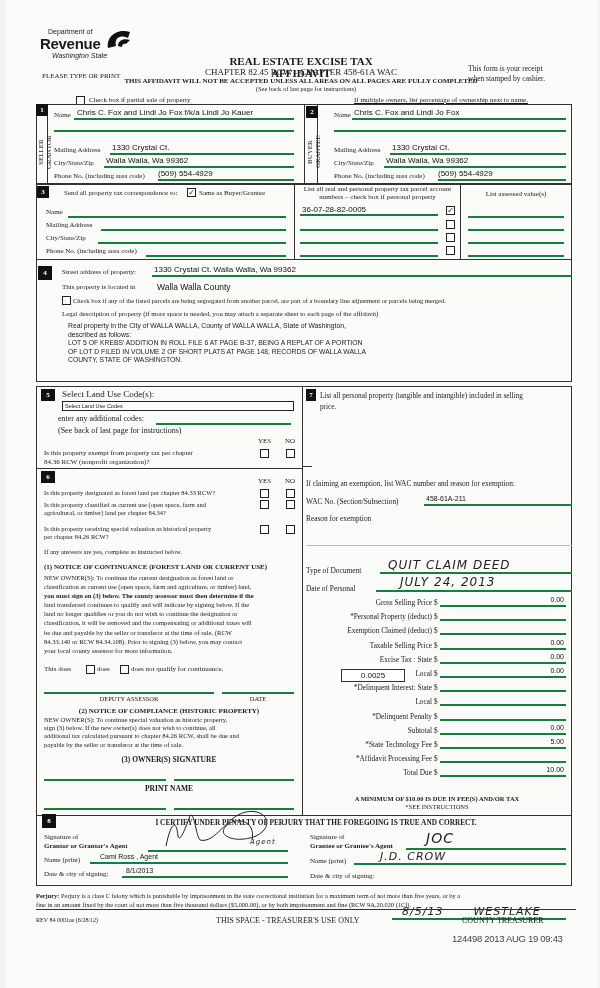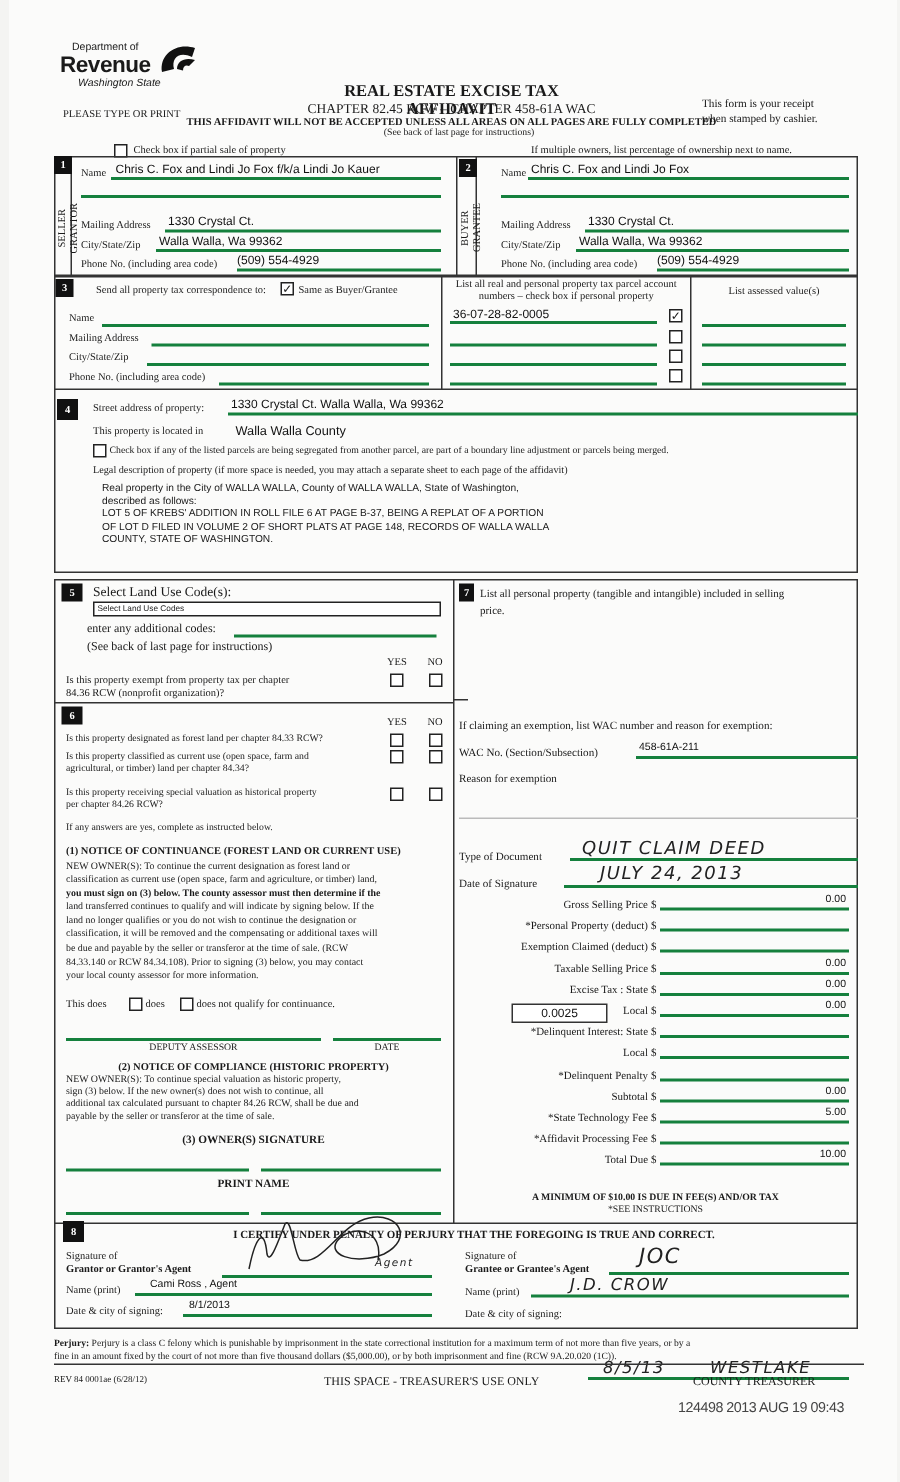--- a/index.html
+++ b/index.html
@@ -37,21 +37,21 @@
   <div class="abs center bold" style="left:195px;top:55px;width:200px;font-size:11px;">REAL ESTATE EXCISE TAX AFFIDAVIT</div>
   <div class="abs center" style="left:190px;top:67px;width:210px;font-size:9px;">CHAPTER 82.45 RCW – CHAPTER 458-61A WAC</div>
   <div class="abs center bold" style="left:90px;top:77px;width:410px;font-size:7px;">THIS AFFIDAVIT WILL NOT BE ACCEPTED UNLESS ALL AREAS ON ALL PAGES ARE FULLY COMPLETED</div>
   <div class="abs center" style="left:200px;top:85px;width:200px;font-size:6.5px;">(See back of last page for instructions)</div>
   <div class="abs" style="left:36px;top:72px;font-size:7px;">PLEASE TYPE OR PRINT</div>
   <div class="abs" style="left:462px;top:64px;font-size:7.5px;">This form is your receipt</div>
   <div class="abs" style="left:462px;top:74px;font-size:7.5px;">when stamped by cashier.</div>
 
   <div class="cb" style="left:70px;top:96px;"></div>
   <div class="abs t7" style="left:83px;top:96px;">Check box if partial sale of property</div>
-  <div class="abs t7" style="left:348px;top:96px;">If multiple owners, list percentage of ownership next to name.</div>
+  <div class="abs t7" style="left:348px;top:96px;text-decoration:underline;">If multiple owners, list percentage of ownership next to name.</div>
 
   <div class="box" style="left:30px;top:104px;width:536px;height:80px;"></div>
   <div class="abs" style="left:30px;top:104px;width:12px;height:80px;border-right:1px solid #333;"></div>
   <div class="num-badge" style="left:30px;top:104px;">1</div>
   <div class="vlabel" style="left:31px;top:132px;width:10px;height:40px;"><span>SELLER</span><br><span>GRANTOR</span></div>
 
   <div class="abs t7" style="left:48px;top:111px;">Name</div>
   <div class="line fill" style="left:68px;top:108px;width:220px;height:12px;padding-left:3px;">Chris C. Fox and Lindi Jo Fox f/k/a Lindi Jo Kauer</div>
   <div class="line" style="left:48px;top:130px;width:240px;height:1px;"></div>
   <div class="abs t7" style="left:48px;top:146px;">Mailing Address</div>
@@ -197,21 +197,21 @@
   <div class="abs" style="left:296px;top:466px;width:10px;height:1px;background:#333;"></div>
 
   <div class="abs" style="left:300px;top:479px;font-size:7.4px;">If claiming an exemption, list WAC number and reason for exemption:</div>
   <div class="abs" style="left:300px;top:497px;font-size:7.4px;">WAC No. (Section/Subsection)</div>
   <div class="line fill" style="left:418px;top:495px;width:148px;height:11px;padding-left:2px;font-size:7px;">458-61A-211</div>
   <div class="abs" style="left:300px;top:514px;font-size:7.4px;">Reason for exemption</div>
   <div class="line" style="left:300px;top:545px;width:266px;height:1px;border-bottom:1px solid #bbb;"></div>
 
   <div class="abs" style="left:300px;top:566px;font-size:7.4px;">Type of Document</div>
   <div class="line hand" style="left:374px;top:558px;width:192px;height:16px;font-size:12px;padding-left:8px;">QUIT CLAIM DEED</div>
-  <div class="abs" style="left:300px;top:584px;font-size:7.4px;">Date of Signature</div>
+  <div class="abs" style="left:300px;top:584px;font-size:7.4px;">Date of Personal</div>
   <div class="line hand" style="left:370px;top:575px;width:196px;height:17px;font-size:12px;padding-left:24px;">JULY 24, 2013</div>
 
   <div id="fee-rows">
       <div class="abs" style="left: 300px; top: 598px; width: 126px; text-align: right; font-size: 7.3px;">Gross Selling Price</div>
       <div class="abs" style="left: 428px; top: 598px; font-size: 7.3px;">$</div>
       <div class="line fill" style="left: 434px; top: 596px; width: 126px; height: 11px; text-align: right; padding-right: 2px; font-size: 7px;">0.00</div>
       <div class="abs" style="left: 300px; top: 612.2px; width: 126px; text-align: right; font-size: 7.3px;">*Personal Property (deduct)</div>
       <div class="abs" style="left: 428px; top: 612.2px; font-size: 7.3px;">$</div>
       <div class="line fill" style="left: 434px; top: 610.2px; width: 126px; height: 11px; text-align: right; padding-right: 2px; font-size: 7px;"></div>
       <div class="abs" style="left: 300px; top: 626.4px; width: 126px; text-align: right; font-size: 7.3px;">Exemption Claimed (deduct)</div>

